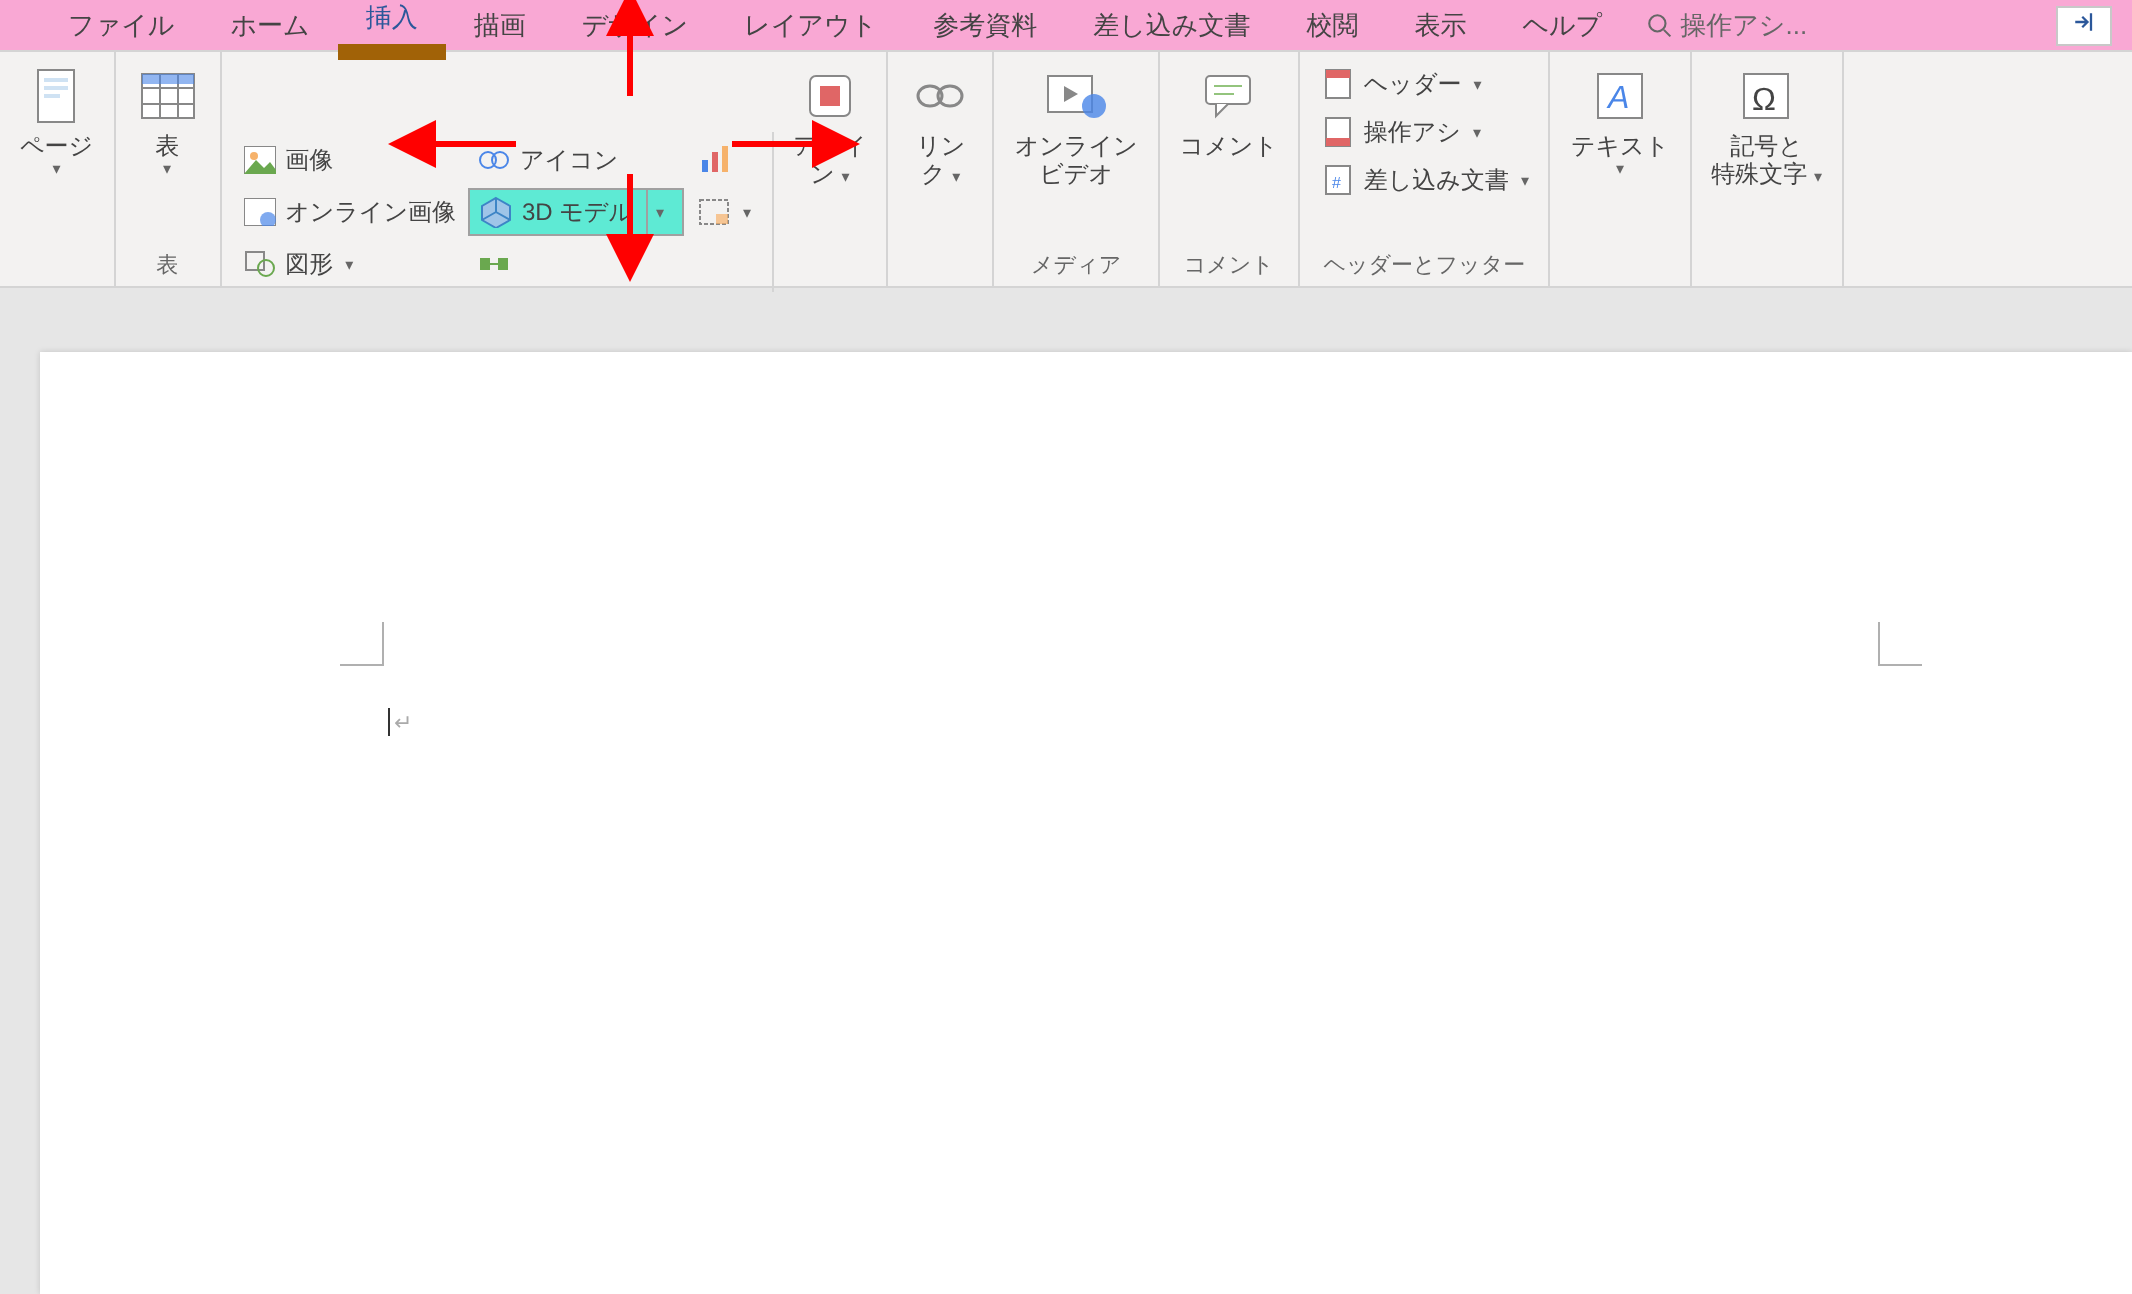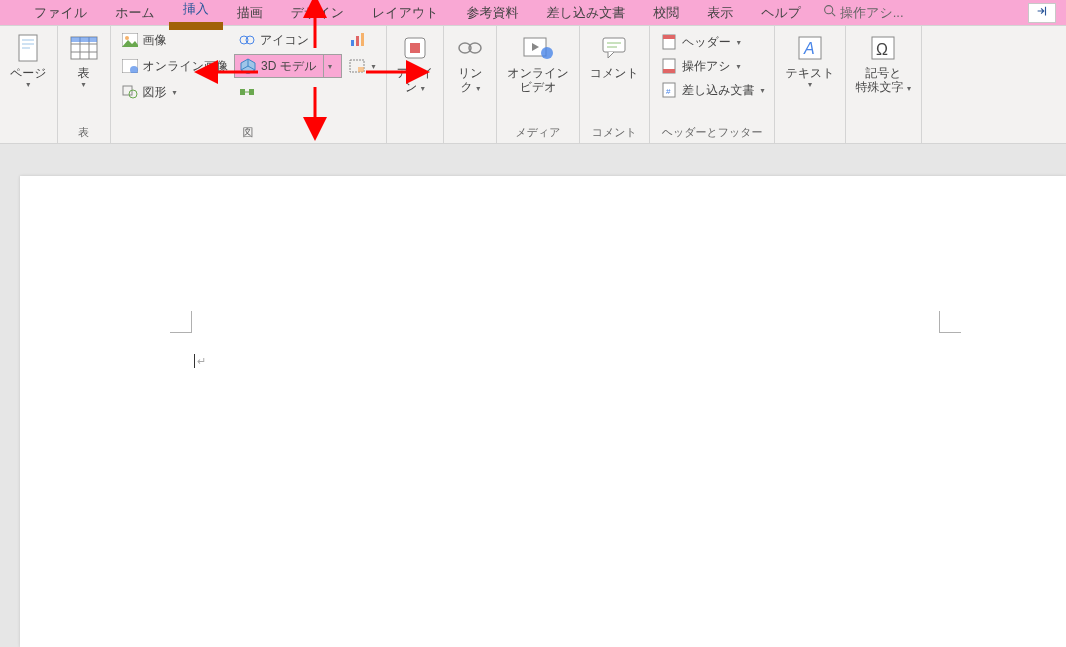--- a/index.html
+++ b/index.html
@@ -27,21 +27,21 @@
     cursor: pointer;
     font-size: 13px;
   }
   .tab.active {
     border-bottom: 8px solid #a16207;
     color: #2b579a;
     font-weight: 400;
   }
   .search-box {
     display: flex;
-    align-items: flex-start;
+    align-items: flex-end;
     padding: 0 8px;
     color: #666;
     gap: 4px;
     font-size: 13px;
   }
   .share-btn {
     margin-left: auto;
     margin-right: 10px;
     width: 28px;
     height: 20px;
@@ -101,21 +101,21 @@
     display:flex; flex-direction:column; gap:2px;
   }
   .mini-btn {
     display:flex; align-items:center; gap:4px;
     height: 24px; padding: 0 4px;
     cursor:pointer;
     color:#444;
     white-space: nowrap;
   }
   .mini-btn.selected {
-    background:#f9a8d4;
+    background:#5eead4;
     border:1px solid #a0a0a0;
   }
   .mini-btn .split-caret {
     width:14px;height:22px;
     display:flex;align-items:center;justify-content:center;
     border-left:1px solid #a0a0a0;
     margin-left:2px;
     font-size:8px;color:#666;
   }
   .mini-btn .dd-caret { font-size:8px; color:#666; margin-left:2px;}
@@ -220,21 +220,21 @@
               <rect x="1" y="1" width="26" height="5" fill="#4a86e8" opacity=".6"></rect>
             </svg>
         </div>
         <span>表</span>
         <span class="caret">▾</span>
       </div>
     </div>
     <div class="group-label">表</div>
   </div>
 
-  <div class="group" style="min-width:260px;">
+  <div class="group" style="min-width:260px;margin-top:40px;">
     <div class="group-body">
       <div class="mini-col">
         <div class="mini-btn">
           <span class="mini-ico">
               <svg width="16" height="14">
                 <rect x="0" y="0" width="16" height="14" fill="#fff" stroke="#888"></rect>
                 <circle cx="5" cy="5" r="2" fill="#f6b26b"></circle>
                 <path d="M0 14 L6 7 L10 11 L13 8 L16 12 L16 14 Z" fill="#6aa84f"></path>
               </svg>
             </span>

